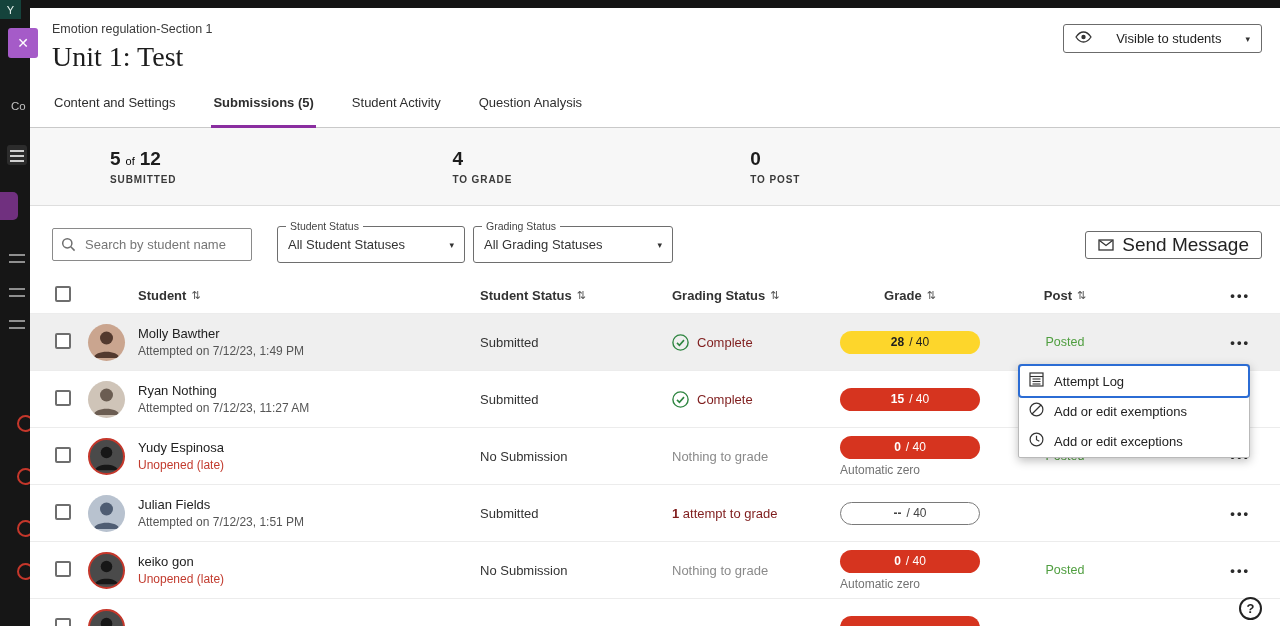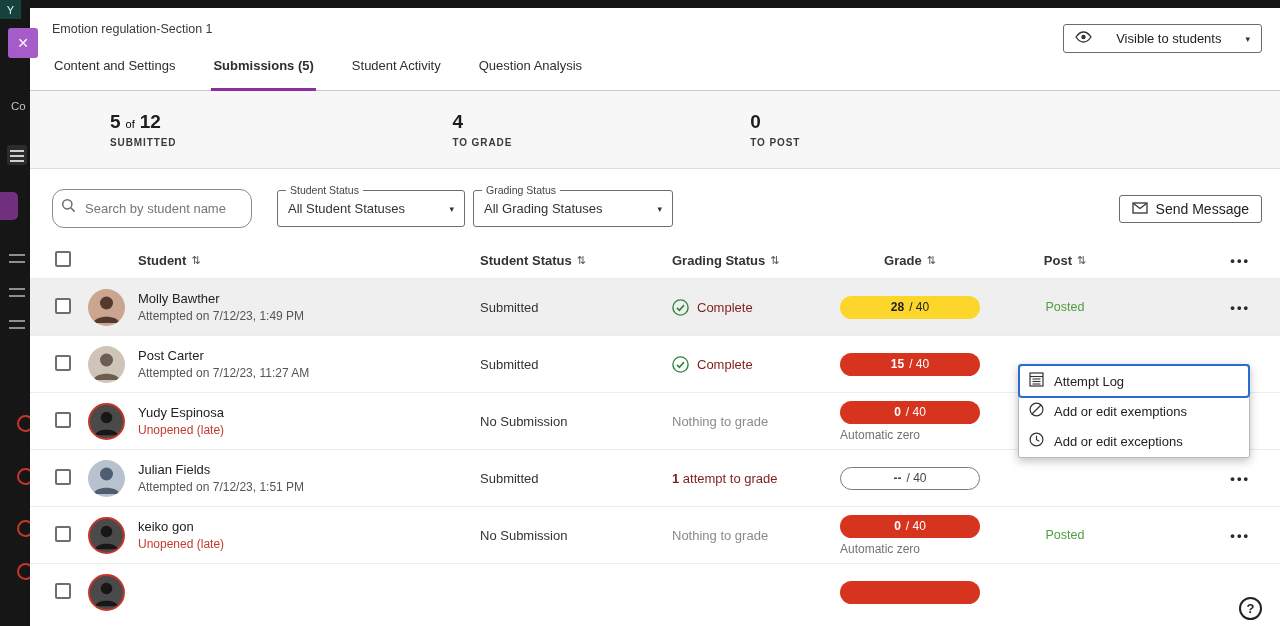--- a/index.html
+++ b/index.html
@@ -43,31 +43,31 @@
 
   .stats{display:flex;align-items:center;background:#f7f7f7;border-bottom:1px solid #dedede;height:78px}
   .stat .line1{display:flex;align-items:baseline;gap:5px}
   .stat .big{font-size:19px;font-weight:700;color:#1d1d1d}
   .stat .of{font-size:11px;color:#000000}
   .stat .lbl{font-size:10px;letter-spacing:.9px;color:#3a3a3a;margin-top:4px;font-weight:700}
   .stat.s1{margin-left:80px}.stat.s2{margin-left:276px}.stat.s3{margin-left:238px}
 
   .filters{display:flex;align-items:center;padding:20px 18px 14px 22px}
   .search{position:relative;width:200px}
-  .search input{width:100%;height:39px;border:1px solid #8a8a8a;border-radius:12px;padding:0 8px 0 32px;
+  .search input{width:100%;height:33px;border:1px solid #8a8a8a;border-radius:2px;padding:0 8px 0 32px;
                 font-size:13px;font-family:inherit;color:#333;outline:none}
   .search input::placeholder{color:#767676}
   .search svg{position:absolute;left:9px;top:9px}
   .select{position:relative;border:1px solid #6e6e6e;border-radius:3px;height:37px;display:flex;align-items:center;
           justify-content:space-between;padding:0 10px;background:#fff;cursor:pointer}
   .select .flabel{position:absolute;top:-7px;left:8px;background:#fff;padding:0 4px;font-size:10.5px;color:#444}
   .select.w1{width:188px;margin-left:25px}
   .select.w2{width:200px;margin-left:8px}
   .send-btn{margin-left:auto;display:flex;align-items:center;gap:8px;border:1px solid #6b6b6b;border-radius:3px;
-            height:28px;padding:0 12px;background:#fff;font-size:14px;color:#222;cursor:pointer}
+            height:28px;padding:0 12px;background:#fff;font-size:19px;color:#222;cursor:pointer}
 
   .grid{display:grid;grid-template-columns:36px 50px 342px 192px 168px 140px 170px 1fr;align-items:center;padding:0 22px}
   .thead{height:36px;font-weight:700;font-size:13px;color:#333}
   .th{display:flex;align-items:center;gap:5px}
   .th.center{justify-content:center}
   .sort{font-size:11px;color:#555;font-weight:400}
   .trow{height:57px;border-top:1px solid #ececec}
   .trow.highlight{background:#efefef}
 
   .checkbox{display:inline-block;width:16px;height:16px;border:2px solid #6e6e6e;border-radius:2px;background:#fff;margin-left:3px;cursor:pointer}
@@ -141,20 +141,21 @@
 </div>
 
 <div class="close-btn">
   <span>✕</span>
 </div>
 
 <div class="panel">
 
   <div class="p-head">
     <div class="breadcrumb">Emotion regulation-Section 1</div>
+    <div class="title">Unit 1: Test</div>
     <div class="vis-btn">
       <span>
         <svg width="17" height="12" viewBox="0 0 17 12">
             <path d="M1 6c2.2-3.3 4.7-5 7.5-5S13.8 2.7 16 6c-2.2 3.3-4.7 5-7.5 5S3.2 9.3 1 6z" fill="none" stroke="#333" stroke-width="1.3"></path>
             <circle cx="8.5" cy="6" r="2.2" fill="#333"></circle>
           </svg>
       </span>
       <span>Visible to students</span>
       <span class="caret">▾</span>
     </div>
@@ -286,21 +287,21 @@
     <div><span class="checkbox"></span></div>
     <div>
           <span class="avatar photo-b">
       <svg viewBox="0 0 37 37">
               <circle cx="18.5" cy="14" r="6.5" class="pf"></circle>
               <path d="M5.5 34c1.5-8.5 24.5-8.5 26 0z" class="pf"></path>
             </svg>
     </span>
         </div>
     <div class="c-student">
-      <span class="s-name">Post Carter</span>
+      <span class="s-name">Ryan Nothing</span>
       <span class="s-sub">Attempted on 7/12/23, 11:27 AM</span>
     </div>
     <div class="c-status">Submitted</div>
     <div class="c-grading has-check">
       <span class="check">
         <svg width="17" height="17" viewBox="0 0 17 17">
               <circle cx="8.5" cy="8.5" r="7.6" fill="none" stroke="#2e8540" stroke-width="1.4"></circle>
               <path d="M5 8.9l2.4 2.4 4.6-5.2" fill="none" stroke="#2e8540" stroke-width="1.6"></path>
             </svg>
       </span>

